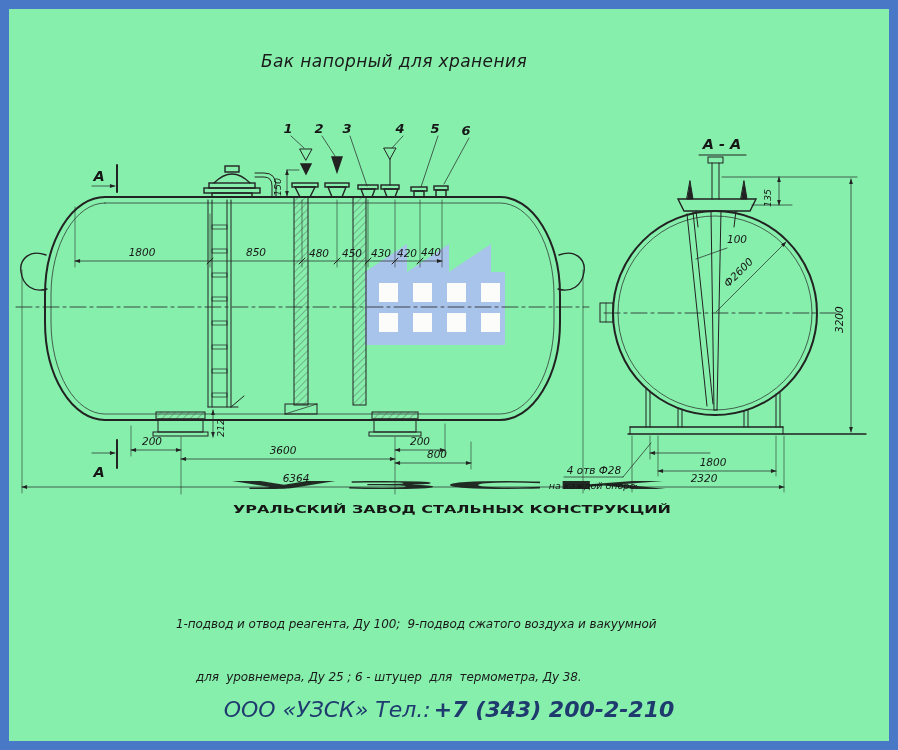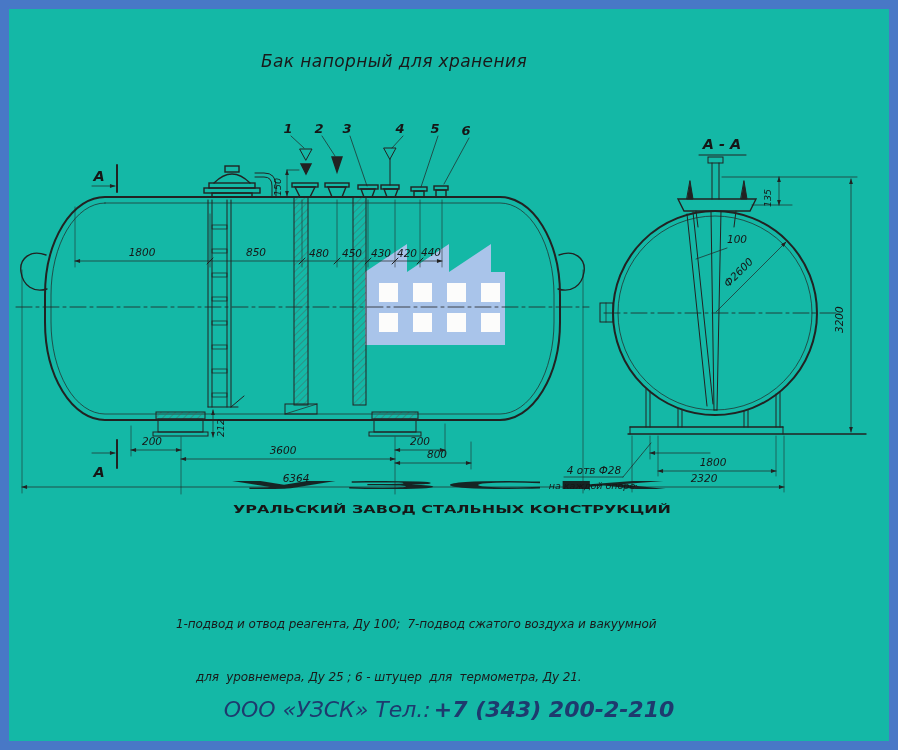--- a/index.html
+++ b/index.html
@@ -1,16 +1,16 @@
 <!DOCTYPE html>
 <html><head>
 <meta charset="utf-8">
 <style>
   html,body{margin:0;padding:0;background:#e8e8e8;}
-  #canvas{position:relative;width:898px;height:750px;background:#14b8a6;overflow:hidden;
+  #canvas{position:relative;width:898px;height:750px;background:#86efac;overflow:hidden;
           font-family:"DejaVu Sans",sans-serif;}
   #frame{position:absolute;inset:0;border:9px solid #4878c6;pointer-events:none;z-index:30;}
 
   
   #draw-svg{position:absolute;left:0;top:0;z-index:5;}
   g.draw{stroke:#222;fill:none;stroke-linecap:round;}
   .s2{stroke-width:2px;} .s15{stroke-width:1.4px;} .s1{stroke-width:1px;}
   .s07{stroke-width:.7px;} .s06{stroke-width:.55px;}
   .cl{stroke-width:.8px;stroke-dasharray:16 4 3 4;}
   #draw-svg text{stroke:none;fill:#161616;font-style:italic;font-size:11px;}
@@ -317,22 +317,22 @@
         <text class="small" x="592" y="489" text-anchor="middle">на каждой опоре</text>
         <line class="s07" x1="564" y1="477" x2="623" y2="477"></line>
         <line class="s07" x1="623" y1="477" x2="651" y2="443"></line>
         <line class="s06" x1="650" y1="436" x2="650" y2="459"></line>
         <line class="s07" x1="650" y1="453" x2="710" y2="453" marker-start="url(#arr)"></line>
       </g>
     </g>
   </svg>
 
   <div id="legend-block" class="hand">
-    <div>1-подвод и отвод реагента, Ду 100;  7-подвод сжатого воздуха и вакуумной</div>
-    <div id="legend-line3">для  уровнемера, Ду 25 ; 6 - штуцер  для  термометра, Ду 21.</div>
+    <div>1-подвод и отвод реагента, Ду 100;  9-подвод сжатого воздуха и вакуумной</div>
+    <div id="legend-line3">для  уровнемера, Ду 25 ; 6 - штуцер  для  термометра, Ду 38.</div>
   </div>
 
   <div id="footer-bar">
     <span>ООО «УЗСК» Тел.:</span><span class="phone">+7 (343) 200-2-210</span>
   </div>
 
   <div id="frame"></div>
 </div>
 
 </body></html>

